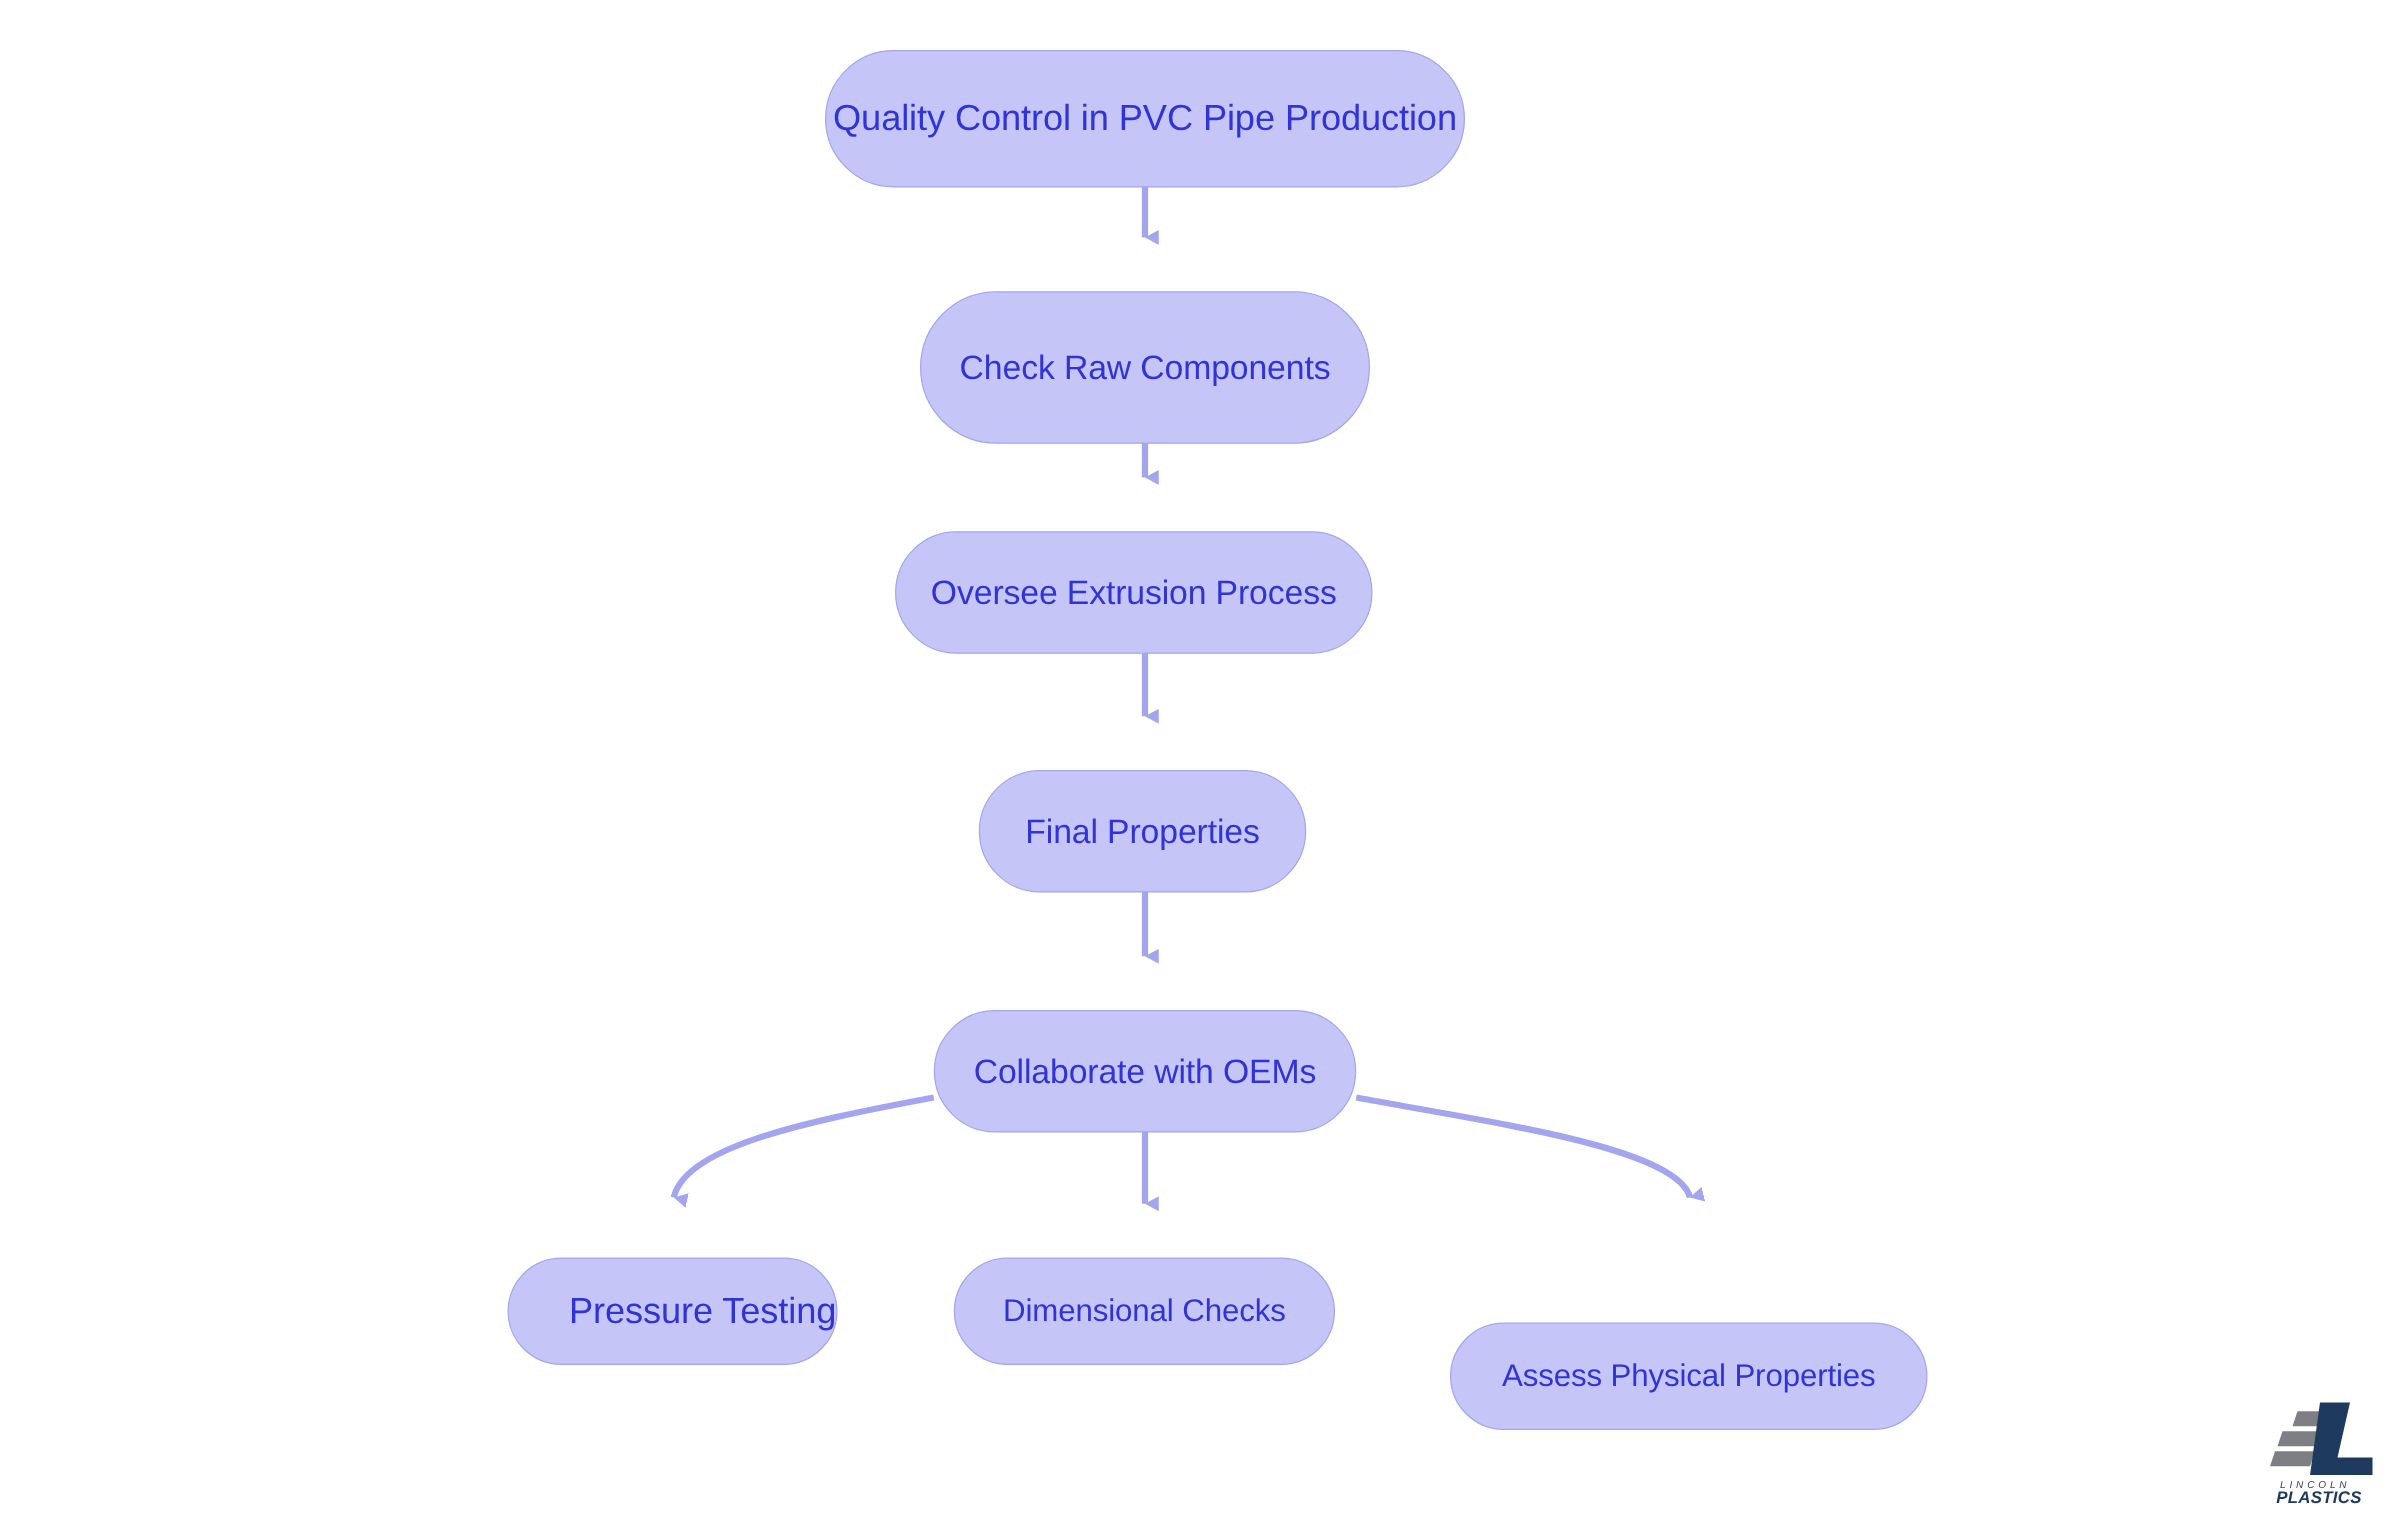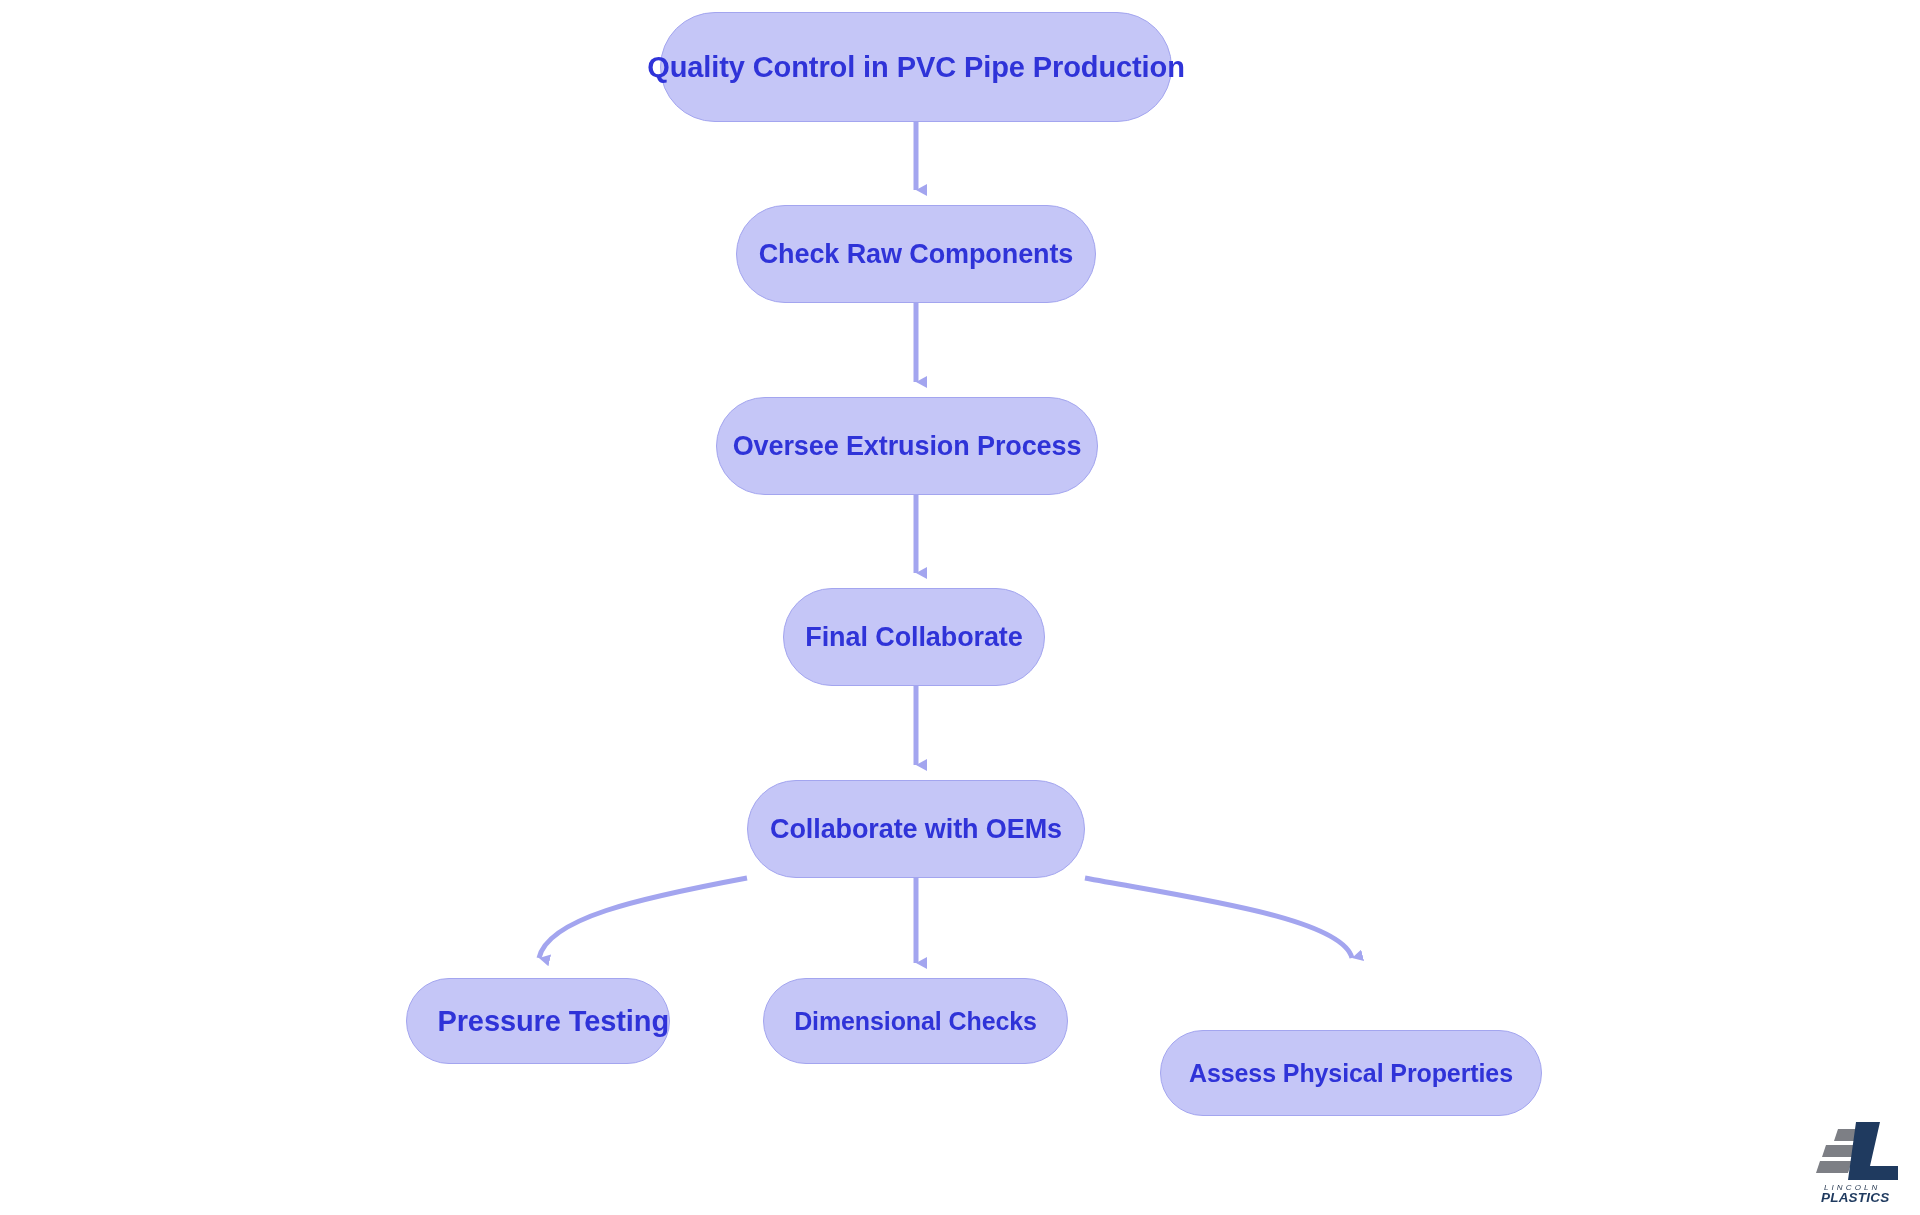--- a/index.html
+++ b/index.html
@@ -27,32 +27,33 @@
     position: absolute;
     box-sizing: border-box;
     display: flex;
     align-items: center;
     justify-content: center;
     background: #c5c6f7;
     border: 1.6px solid #a3a5ef;
     border-radius: 999px;
     color: #2f33d8;
     font-family: "Liberation Sans", sans-serif;
-    font-weight: 700;
+    font-weight: 400;
     letter-spacing: -0.1px;
     white-space: nowrap;
+    margin-top: 28px;
   }
   .node-label {
     display: block;
     line-height: 1;
   }
 
   
   .n-root    { left: 660px; top: 12px;   width: 512px; height: 110px; font-size: 29px; }
-  .n-raw     { left: 736px; top: 205px;  width: 360px; height: 98px;  font-size: 27px; }
+  .n-raw     { left: 736px; top: 205px;  width: 360px; height: 122px;  font-size: 27px; }
   .n-extr    { left: 716px; top: 397px;  width: 382px; height: 98px;  font-size: 27px; }
   .n-final   { left: 783px; top: 588px;  width: 262px; height: 98px;  font-size: 27px; }
   .n-oem     { left: 747px; top: 780px;  width: 338px; height: 98px;  font-size: 27px; }
   .n-press   { left: 406px; top: 978px;  width: 264px; height: 86px;  font-size: 29px; justify-content: flex-end; }
   .n-dim     { left: 763px; top: 978px;  width: 305px; height: 86px;  font-size: 25px; align-items: center; }
   .n-phys    { left: 1160px; top: 1030px; width: 382px; height: 86px;  font-size: 25px; }
 
   
   #logo {
     position: absolute;
@@ -98,21 +99,21 @@
 
   <div class="node n-raw">
     <span class="node-label">Check Raw Components</span>
   </div>
 
   <div class="node n-extr">
     <span class="node-label">Oversee Extrusion Process</span>
   </div>
 
   <div class="node n-final">
-    <span class="node-label">Final Collaborate</span>
+    <span class="node-label">Final Properties</span>
   </div>
 
   <div class="node n-oem">
     <span class="node-label">Collaborate with OEMs</span>
   </div>
 
   <div class="node n-press">
     <span class="node-label">Pressure Testing</span>
   </div>
 

